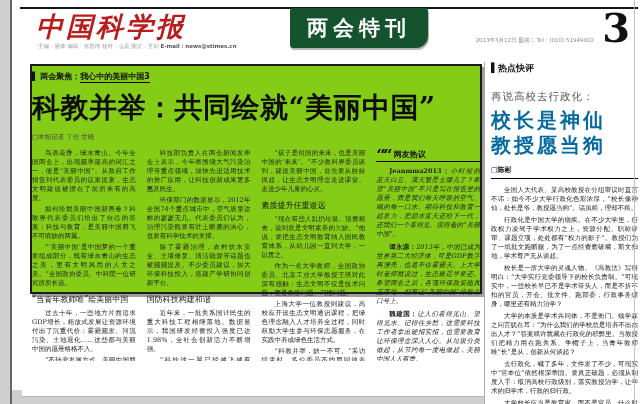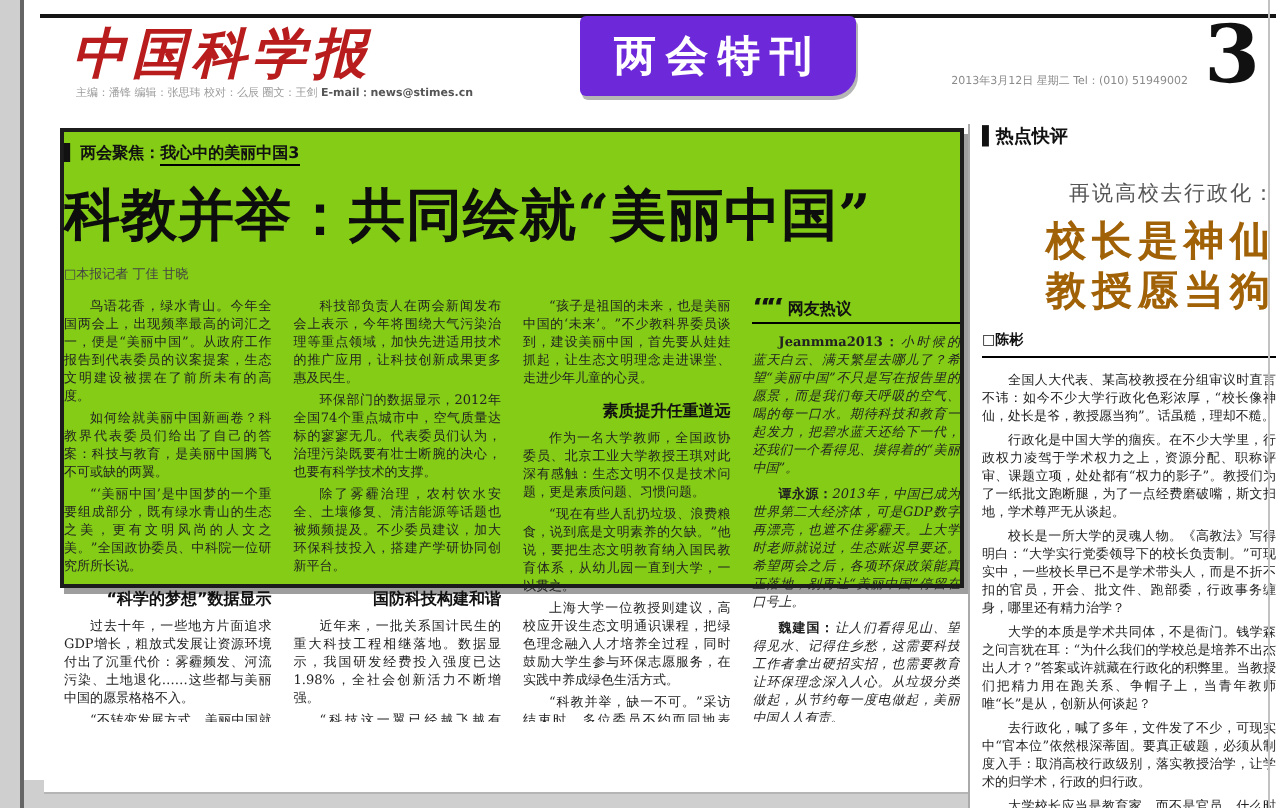--- a/index.html
+++ b/index.html
@@ -10,21 +10,21 @@
          border-left:2px solid #666;}
   .right-edge{position:absolute;right:7px;top:0;width:1px;height:404px;background:#c2c2c2;}
   .top-rule{position:absolute;left:8px;top:7px;right:4px;height:2px;background:#151515;}
 
   
   .logo{position:absolute;left:24px;top:9px;font-size:27px;font-weight:bold;font-style:italic;
         color:#b91c1c;letter-spacing:3px;white-space:nowrap;}
   .credits{position:absolute;left:26px;top:43px;font-size:5.5px;color:#9a9a9a;
            font-family:"DejaVu Sans","Liberation Sans",sans-serif;white-space:nowrap;}
   .credits b{color:#555;}
-  .edition-box{position:absolute;left:278px;top:8px;width:138px;height:40px;background:#6d28d9;
+  .edition-box{position:absolute;left:278px;top:8px;width:138px;height:40px;background:#14532d;
         border-radius:3px 3px 12px 3px;color:#fff;font-size:21px;font-weight:bold;
         letter-spacing:5px;text-align:center;line-height:40px;
         font-family:"DejaVu Sans","Liberation Sans",sans-serif;box-shadow:1px 2px 0 #b5b5b5;}
   .dateline{position:absolute;right:48px;top:37px;font-size:5.5px;color:#8a8a8a;
         font-family:"DejaVu Sans","Liberation Sans",sans-serif;white-space:nowrap;}
   .pagenum{position:absolute;right:12px;top:6px;font-size:40px;font-weight:bold;color:#111;
         line-height:44px;}
 
   
   .main-box{position:absolute;left:18px;top:64px;width:452px;height:230px;background:#84cc16;
@@ -34,40 +34,40 @@
   .kicker .bar{margin-right:2px;}
   .kicker .series{border-bottom:1.5px solid #000;padding-bottom:1px;}
   .headline{margin-top:7px;font-size:28px;font-weight:bold;color:#0d0d0d;
         white-space:nowrap;letter-spacing:0.5px;}
   .byline{text-align:left;font-size:6.5px;color:#444;margin-top:6px;
         font-family:"DejaVu Sans","Liberation Sans",sans-serif;}
   .cols{display:flex;gap:11px;margin-top:7px;height:212px;overflow:hidden;}
   .col{flex:1;min-width:0;}
   .col p{margin:0 0 2px;font-size:6.5px;line-height:9px;text-align:justify;color:#222;
         text-indent:13px;}
-  .subhead{font-size:8px;font-weight:bold;color:#111;margin:6px 0 4px;
-        font-family:"DejaVu Sans","Liberation Sans",sans-serif;text-align:right;}
+  .subhead{font-size:8px;font-weight:normal;color:#111;margin:6px 0 4px;
+        font-family:"DejaVu Sans","Liberation Sans",sans-serif;}
   .qbox-head{display:flex;align-items:flex-end;border-bottom:1.5px solid #000;
         padding-bottom:1px;margin-bottom:5px;}
   .qmark{font-size:17px;font-weight:bold;line-height:10px;color:#111;letter-spacing:-3px;
         margin-right:4px;}
   .qtitle{font-size:8px;font-weight:bold;color:#111;
         font-family:"DejaVu Sans","Liberation Sans",sans-serif;}
   .quote p{font-style:italic;margin-bottom:4px;}
   .quote .qname{font-weight:bold;font-style:normal;}
 
   
   .divider-v{position:absolute;left:472px;top:62px;width:1px;bottom:0;background:#aaa;}
   .side{position:absolute;left:479px;top:62px;width:147px;bottom:0;overflow:hidden;}
   .side-section{font-size:9px;font-weight:bold;color:#111;
         font-family:"DejaVu Sans","Liberation Sans",sans-serif;}
   .side-kicker{margin-top:15px;font-size:10.5px;color:#555;letter-spacing:1px;
-        font-family:"DejaVu Sans","Liberation Sans",sans-serif;text-align:right;}
-  .side-headline{font-size:20px;font-weight:bold;color:#a16207;line-height:25px;
-        letter-spacing:3px;margin-top:4px;text-align:right;}
+        font-family:"DejaVu Sans","Liberation Sans",sans-serif;}
+  .side-headline{font-size:20px;font-weight:bold;color:#0369a1;line-height:25px;
+        letter-spacing:3px;margin-top:4px;}
   .side-byline{margin-top:7px;font-size:7px;font-weight:bold;color:#111;padding-bottom:3px;
         border-bottom:1.5px solid #000;font-family:"DejaVu Sans","Liberation Sans",sans-serif;}
   .side-body{margin-top:7px;}
   .side-body p{margin:0 0 3px;font-size:6.5px;line-height:9px;text-align:justify;color:#222;
         text-indent:13px;}
 
   .bottom-gray{position:absolute;left:0;top:396px;width:472px;height:8px;background:#cfcfcf;
         border-top:1px solid #b5b5b5;}
   .corner-gray{position:absolute;left:0;top:390px;width:10px;height:14px;background:#cfcfcf;}
 </style>
@@ -92,39 +92,39 @@
         <span class="bar">▌</span><span>两会聚焦：</span><span class="series">我心中的美丽中国3</span>
       </div>
       <div class="headline">科教并举：共同绘就“美丽中国”</div>
       <div class="byline">□本报记者 丁佳 甘晓</div>
 
       <div class="cols">
         <div class="col">
           <p>鸟语花香，绿水青山。今年全国两会上，出现频率最高的词汇之一，便是“美丽中国”。从政府工作报告到代表委员的议案提案，生态文明建设被摆在了前所未有的高度。</p>
           <p>如何绘就美丽中国新画卷？科教界代表委员们给出了自己的答案：科技与教育，是美丽中国腾飞不可或缺的两翼。</p>
           <p>“‘美丽中国’是中国梦的一个重要组成部分，既有绿水青山的生态之美，更有文明风尚的人文之美。”全国政协委员、中科院一位研究所所长说。</p>
-          <div class="subhead">“科学的梦想”数据显示</div>
+          <div class="subhead">“当青年教师唯”绘美丽中国</div>
           <p>过去十年，一些地方片面追求GDP增长，粗放式发展让资源环境付出了沉重代价：雾霾频发、河流污染、土地退化……这些都与美丽中国的愿景格格不入。</p>
           <p>“不转变发展方式，美丽中国就无从谈起。”代表委员们认为，破解资源环境约束，根本出路在科技创新，必须让绿色技术、低碳技术唱主角。</p>
 
         </div>
         <div class="col">
           <p>科技部负责人在两会新闻发布会上表示，今年将围绕大气污染治理等重点领域，加快先进适用技术的推广应用，让科技创新成果更多惠及民生。</p>
           <p>环保部门的数据显示，2012年全国74个重点城市中，空气质量达标的寥寥无几。代表委员们认为，治理污染既要有壮士断腕的决心，也要有科学技术的支撑。</p>
           <p>除了雾霾治理，农村饮水安全、土壤修复、清洁能源等话题也被频频提及。不少委员建议，加大环保科技投入，搭建产学研协同创新平台。</p>
           <div class="subhead">国防科技构建和谐</div>
           <p>近年来，一批关系国计民生的重大科技工程相继落地。数据显示，我国研发经费投入强度已达1.98%，全社会创新活力不断增强。</p>
           <p>“科技这一翼已经越飞越有力。”全国政协委员、中国工程院一位院士表示，下一步关键是让创新成果转化为实实在在的生产力，“要在全国布局更多示范工程，美丽中国才有坚实根基。”</p>
 
         </div>
         <div class="col">
           <p>“孩子是祖国的未来，也是美丽中国的‘未来’。”不少教科界委员谈到，建设美丽中国，首先要从娃娃抓起，让生态文明理念走进课堂、走进少年儿童的心灵。</p>
           <div class="subhead">素质提升任重道远</div>
+          <p>“现在有些人乱扔垃圾、浪费粮食，说到底是文明素养的欠缺。”他说，要把生态文明教育纳入国民教育体系，从幼儿园一直到大学，一以贯之。</p>
           <p>作为一名大学教师，全国政协委员、北京工业大学教授王琪对此深有感触：生态文明不仅是技术问题，更是素质问题、习惯问题。</p>
-          <p>“现在有些人乱扔垃圾、浪费粮食，说到底是文明素养的欠缺。”他说，要把生态文明教育纳入国民教育体系，从幼儿园一直到大学，一以贯之。</p>
           <p>上海大学一位教授则建议，高校应开设生态文明通识课程，把绿色理念融入人才培养全过程，同时鼓励大学生参与环保志愿服务，在实践中养成绿色生活方式。</p>
           <p>“科教并举，缺一不可。”采访结束时，多位委员不约而同地表示，建设美丽中国是一场持久战，“科技给我们底气，教育给我们后劲，两翼齐飞，‘美丽中国’的蓝图一定能绘就。”</p>
         </div>
         <div class="col quote">
           <div class="qbox-head">
             <span class="qmark">““</span>
             <span class="qtitle">网友热议</span>
           </div>
           <p><span class="qname">Jeanmma2013：</span><span>小时候的蓝天白云、满天繁星去哪儿了？希望“美丽中国”不只是写在报告里的愿景，而是我们每天呼吸的空气、喝的每一口水。期待科技和教育一起发力，把碧水蓝天还给下一代，还我们一个看得见、摸得着的“美丽中国”。</span></p>
           <p><span class="qname">谭永源：</span><span>2013年，中国已成为世界第二大经济体，可是GDP数字再漂亮，也遮不住雾霾天。上大学时老师就说过，生态账迟早要还。希望两会之后，各项环保政策能真正落地，别再让“美丽中国”停留在口号上。</span></p>

